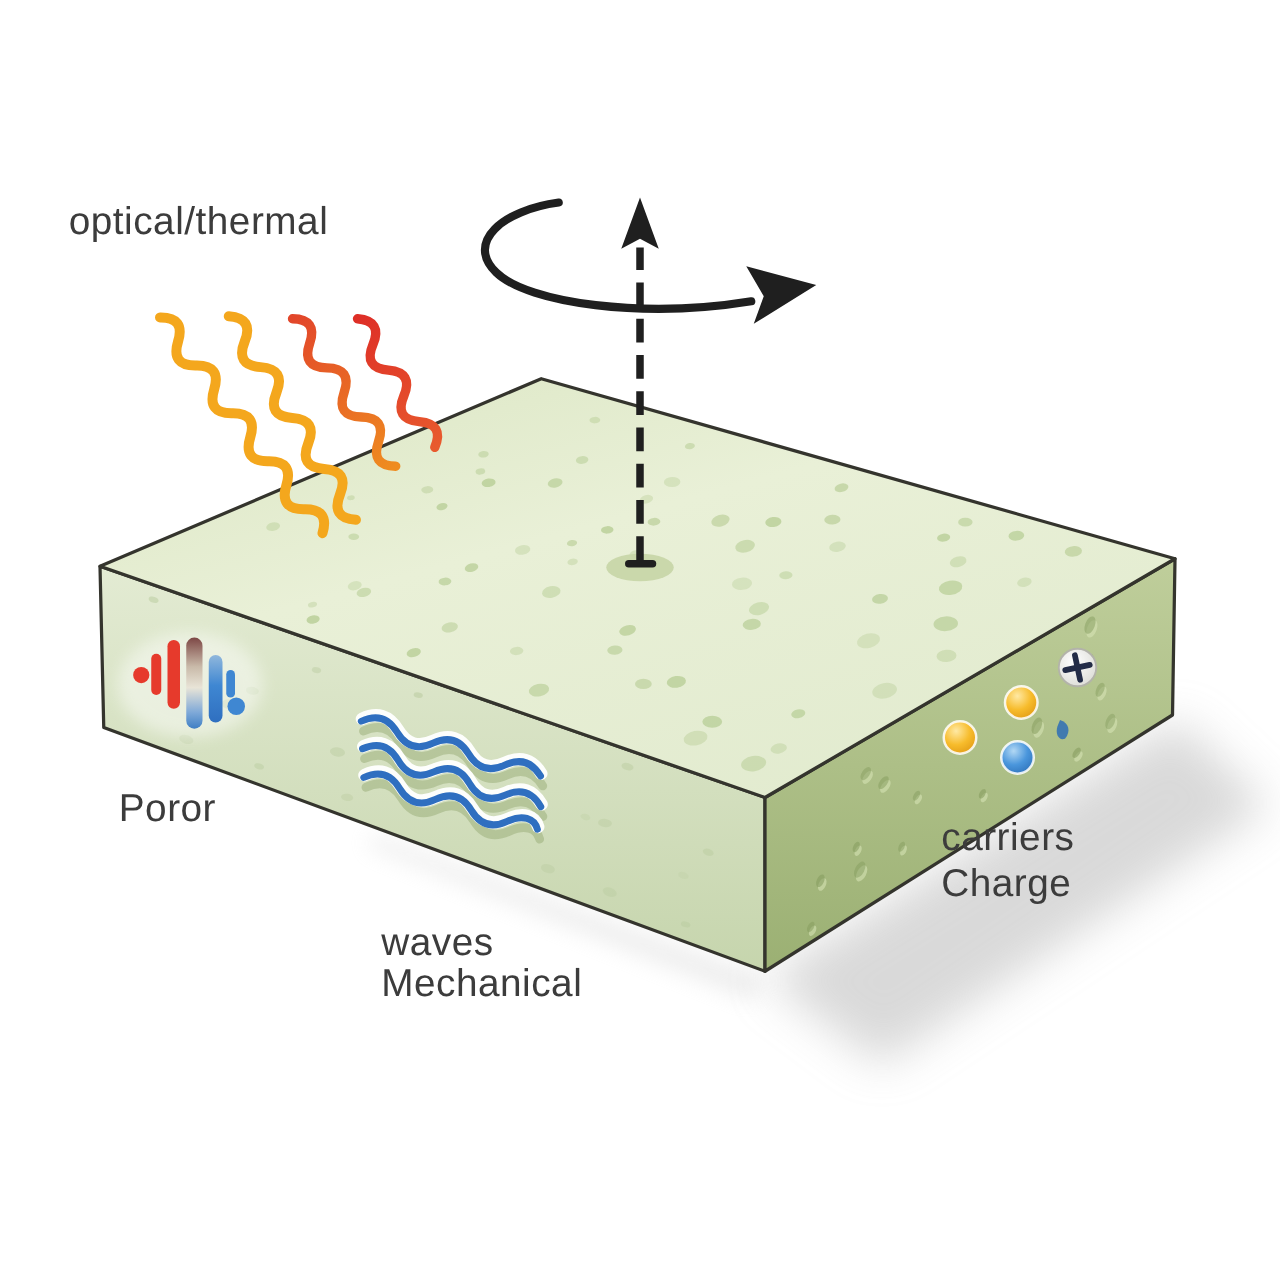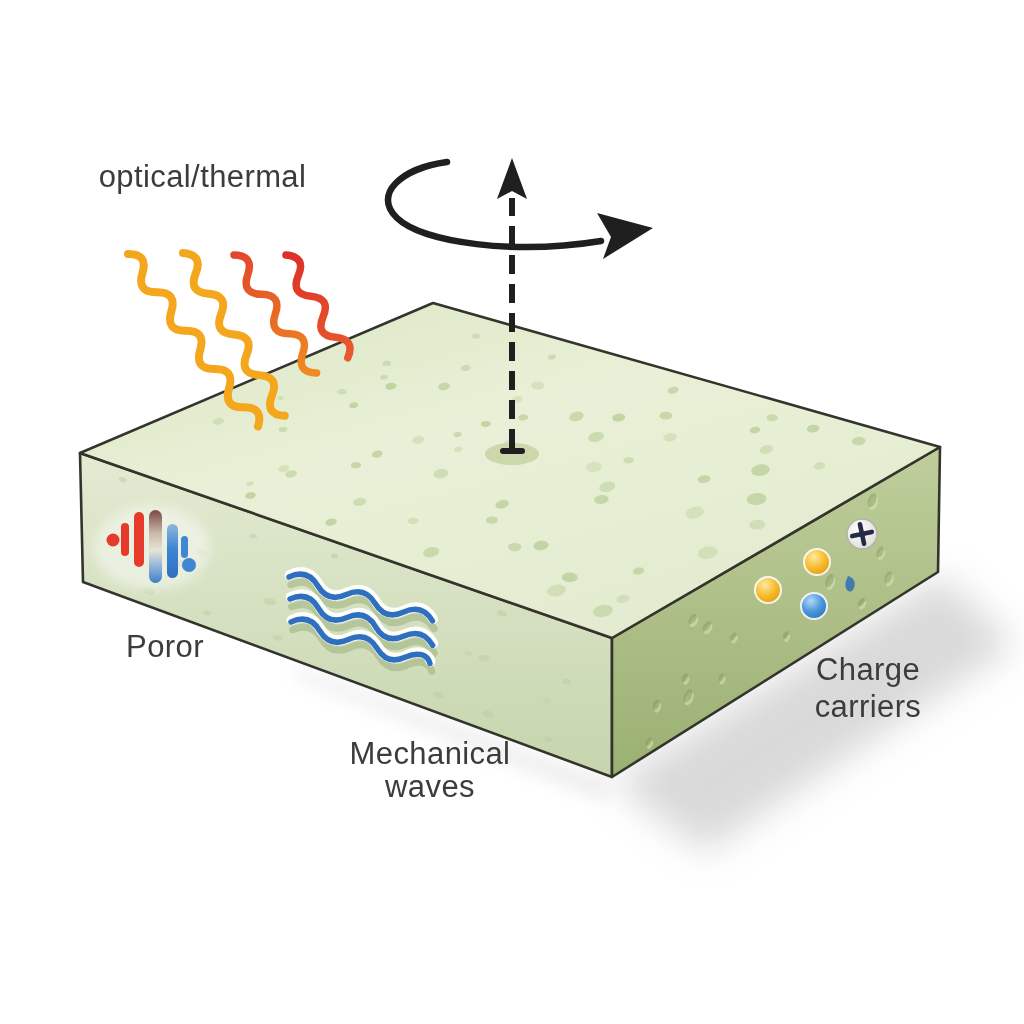--- a/index.html
+++ b/index.html
@@ -3,21 +3,21 @@
 <meta charset="utf-8">
 <style>
   html,body{margin:0;padding:0;background:#ffffff;}
   .stage{
     position:relative;width:1024px;height:1024px;overflow:hidden;background:#ffffff;
     font-family:"Liberation Sans", sans-serif;
   }
   .stage svg{position:absolute;left:0;top:0;}
   .lbl{
     position:absolute;color:#3c3c3c;font-size:31px;line-height:36px;
-    text-align:center;letter-spacing:0.4px;white-space:nowrap;font-weight:400;
+    letter-spacing:0.4px;white-space:nowrap;font-weight:400;
   }
   #lbl-optical{left:55px;top:158px;width:295px;line-height:38px;}
   #lbl-poror{left:95px;top:629px;width:140px;}
   #lbl-mech{left:305px;top:737px;width:250px;line-height:33px;}
   #lbl-charge{left:753px;top:651px;width:230px;line-height:37px;}
 </style>
 </head>
 <body>
 
 <div class="stage">
@@ -273,22 +273,22 @@
 
 <div class="lbl" id="lbl-optical">
   <div>optical/thermal</div>
 </div>
 
 <div class="lbl" id="lbl-poror">
   <div>Poror</div>
 </div>
 
 <div class="lbl" id="lbl-mech">
+  <div>waves</div>
   <div>Mechanical</div>
-  <div>waves</div>
 </div>
 
 <div class="lbl" id="lbl-charge">
+  <div>carriers</div>
   <div>Charge</div>
-  <div>carriers</div>
 </div>
 
 </div>
 
 </body></html>

